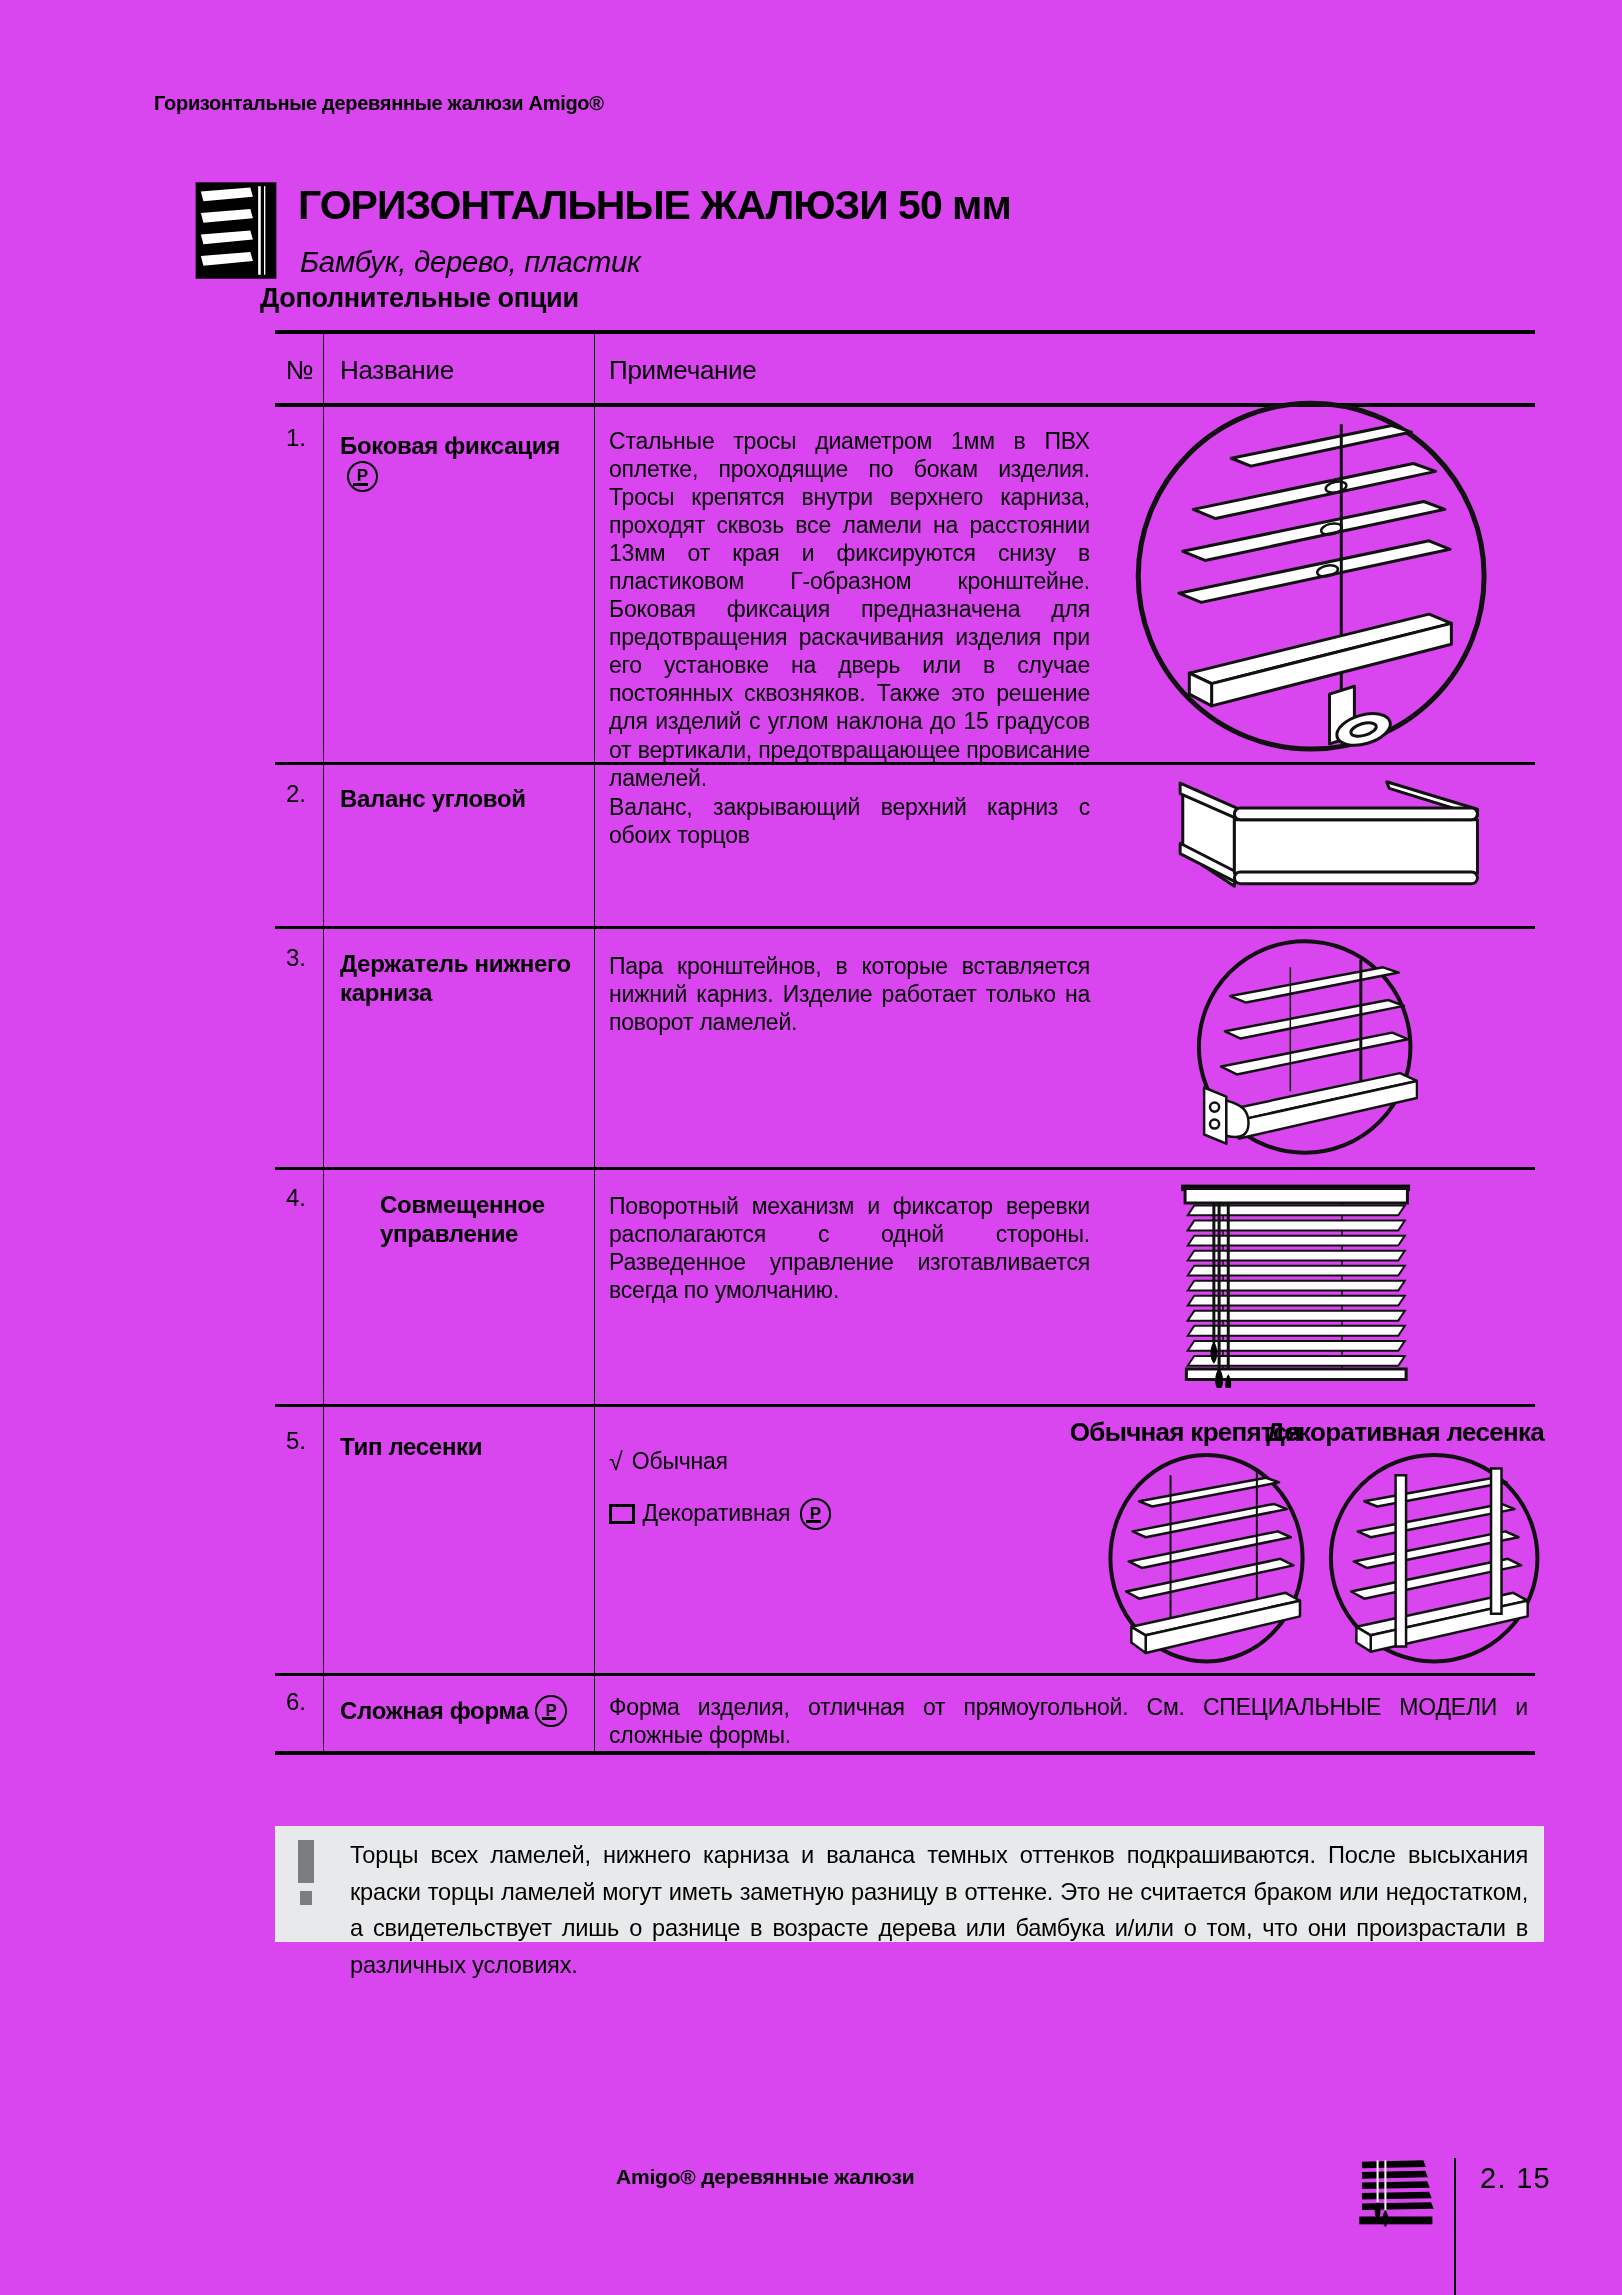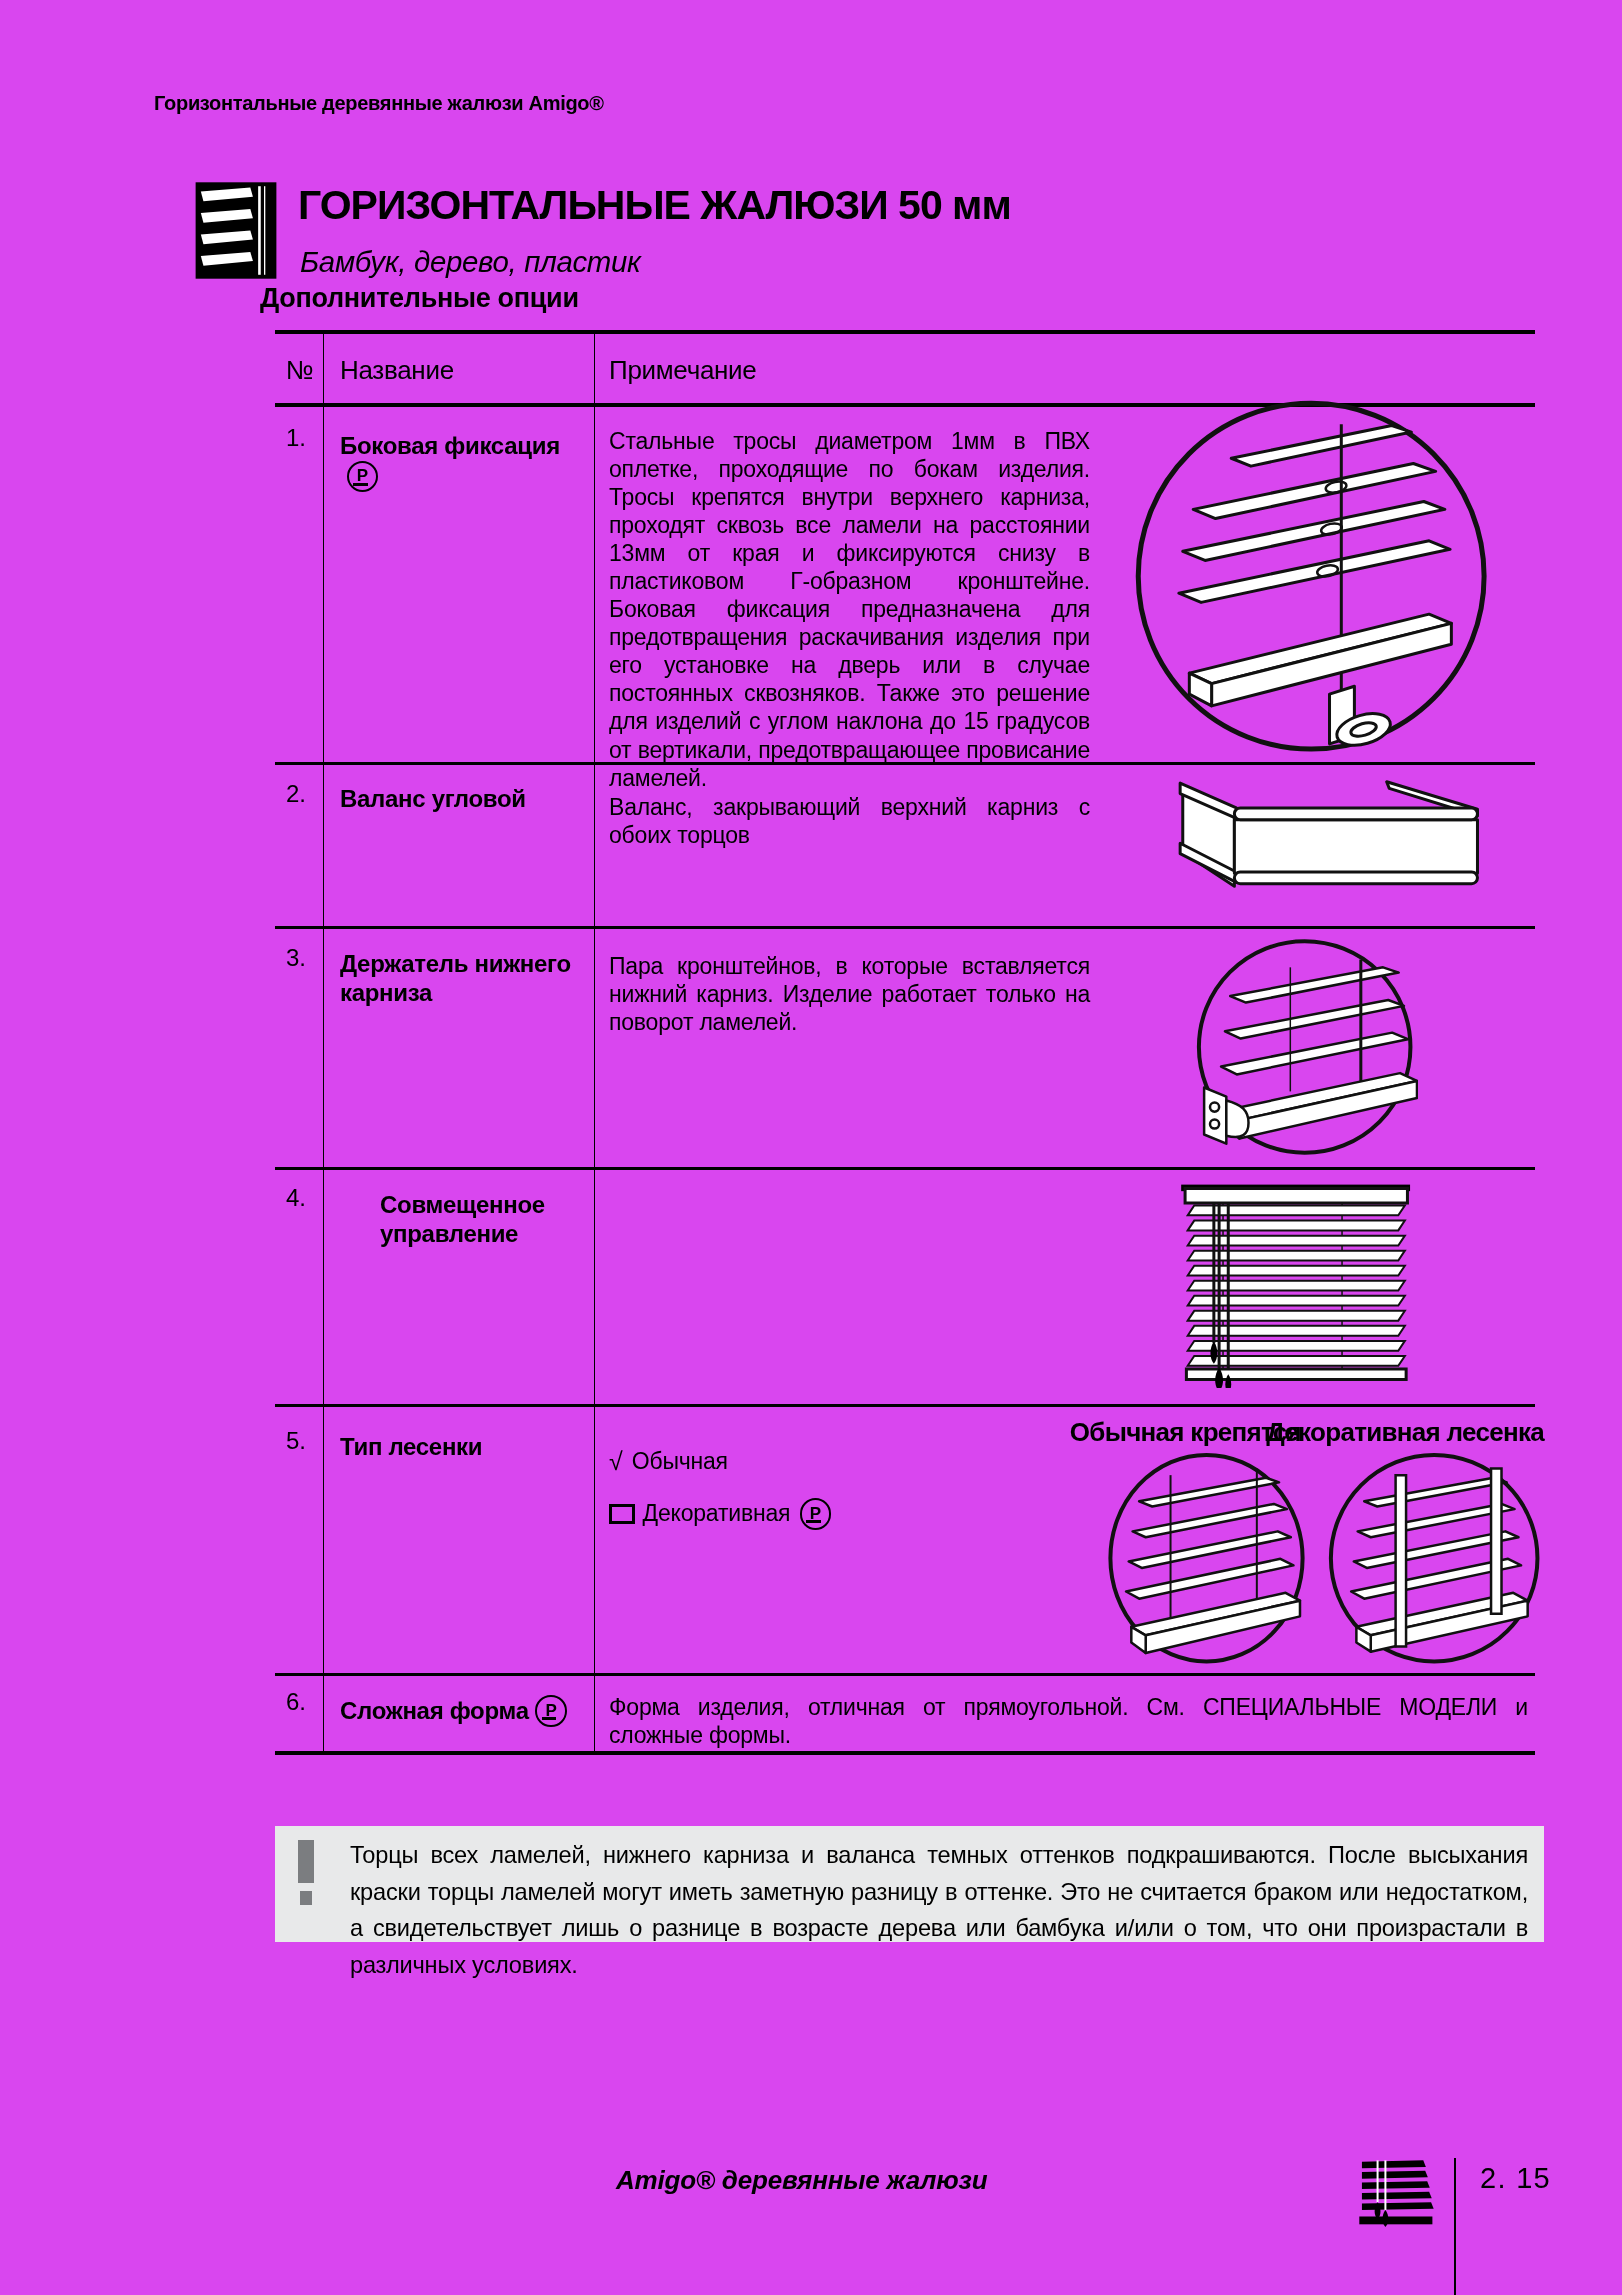--- a/index.html
+++ b/index.html
@@ -29,21 +29,21 @@
   .checkmark{font-size:25px;}
   .checkbox{display:inline-block;width:19.6px;height:14.4px;border:3.3px solid #000;}
   .illu-label{font-size:26px;font-weight:700;letter-spacing:-0.7px;white-space:nowrap;}
   
   .notebox{left:275px;top:1826px;width:1269px;height:116px;background:#e8e9ea;}
   .bang-bar{left:298px;top:1840px;width:15.7px;height:43px;background:#7b7d80;}
   .bang-dot{left:300px;top:1891px;width:11.8px;height:14.4px;background:#7b7d80;}
   .notetext{left:350px;top:1837px;width:1178px;font-size:23.6px;line-height:1.55;
             letter-spacing:-0.2px;text-align:justify;}
   
-  .footer-brand{left:616px;top:2165px;font-size:26px;font-weight:700;letter-spacing:-0.2px;font-style:italic;}
+  .footer-brand{left:616px;top:2165px;font-size:21px;font-weight:700;letter-spacing:-0.2px;}
   .footer-vline{left:1454px;top:2158px;width:2px;height:137px;background:#000;}
   .footer-page{left:1480px;top:2162px;font-size:29px;font-weight:500;letter-spacing:1.3px;}
   svg{display:block;}
   svg *{vector-effect:non-scaling-stroke;}
   .lineart{fill:#fff;stroke:#111;stroke-width:3;stroke-linejoin:round;}
 </style>
 </head>
 <body>
 
 <div id="page">
@@ -152,20 +152,21 @@
         <polygon points="18,232 52,246 52,318 18,304"></polygon>
         <path d="M52,252 C76,258 86,268 86,286 C86,304 76,312 52,306 Z"></path>
         <circle cx="34" cy="262" r="7"></circle>
         <circle cx="34" cy="288" r="7"></circle>
       </g>
     </svg>
   </div>
 
   <div class="abs num" style="left:286px;top:1184px;">4.</div>
   <div class="abs name" style="left:340px;top:1191px;margin-left:40px;">Совмещенное управление</div>
+  <div class="abs note" style="left:609px;top:1192px;">Поворотный механизм и фиксатор веревки располагаются с одной стороны. Разведенное управление изготавливается всегда по умолчанию.</div>
   <div class="abs" style="left:1177px;top:1182px;">
     <svg viewBox="0 0 380 315" width="249" height="206">
       <rect x="6" y="4" width="350" height="10" fill="#000"></rect>
       <rect x="12" y="10" width="340" height="22" fill="#fff" stroke="#111" stroke-width="3"></rect>
       <line x1="70" y1="32" x2="70" y2="288" stroke="#111" stroke-width="1.5"></line>
       <line x1="252" y1="32" x2="252" y2="288" stroke="#111" stroke-width="1.5"></line>
       <g fill="#fff" stroke="#111" stroke-width="2">
         <polygon points="16,51 26,36 348,36 338,51"></polygon>
         <polygon points="16,74 26,59 348,59 338,74"></polygon>
         <polygon points="16,97 26,82 348,82 338,97"></polygon>

